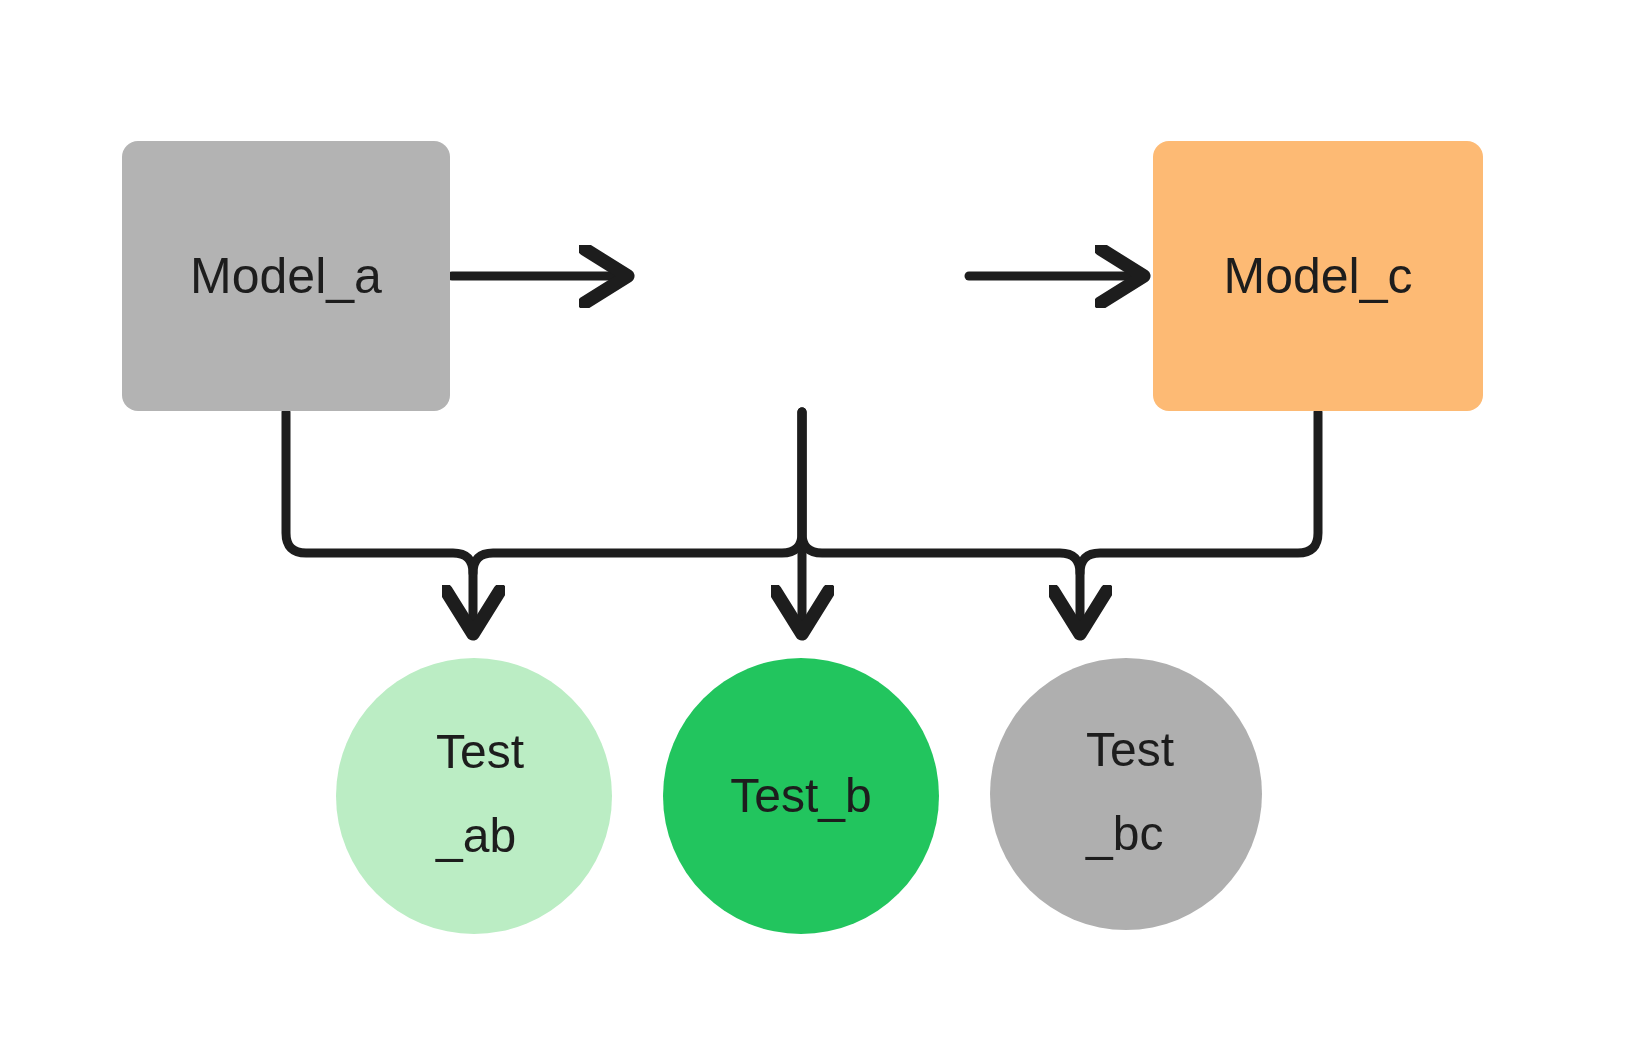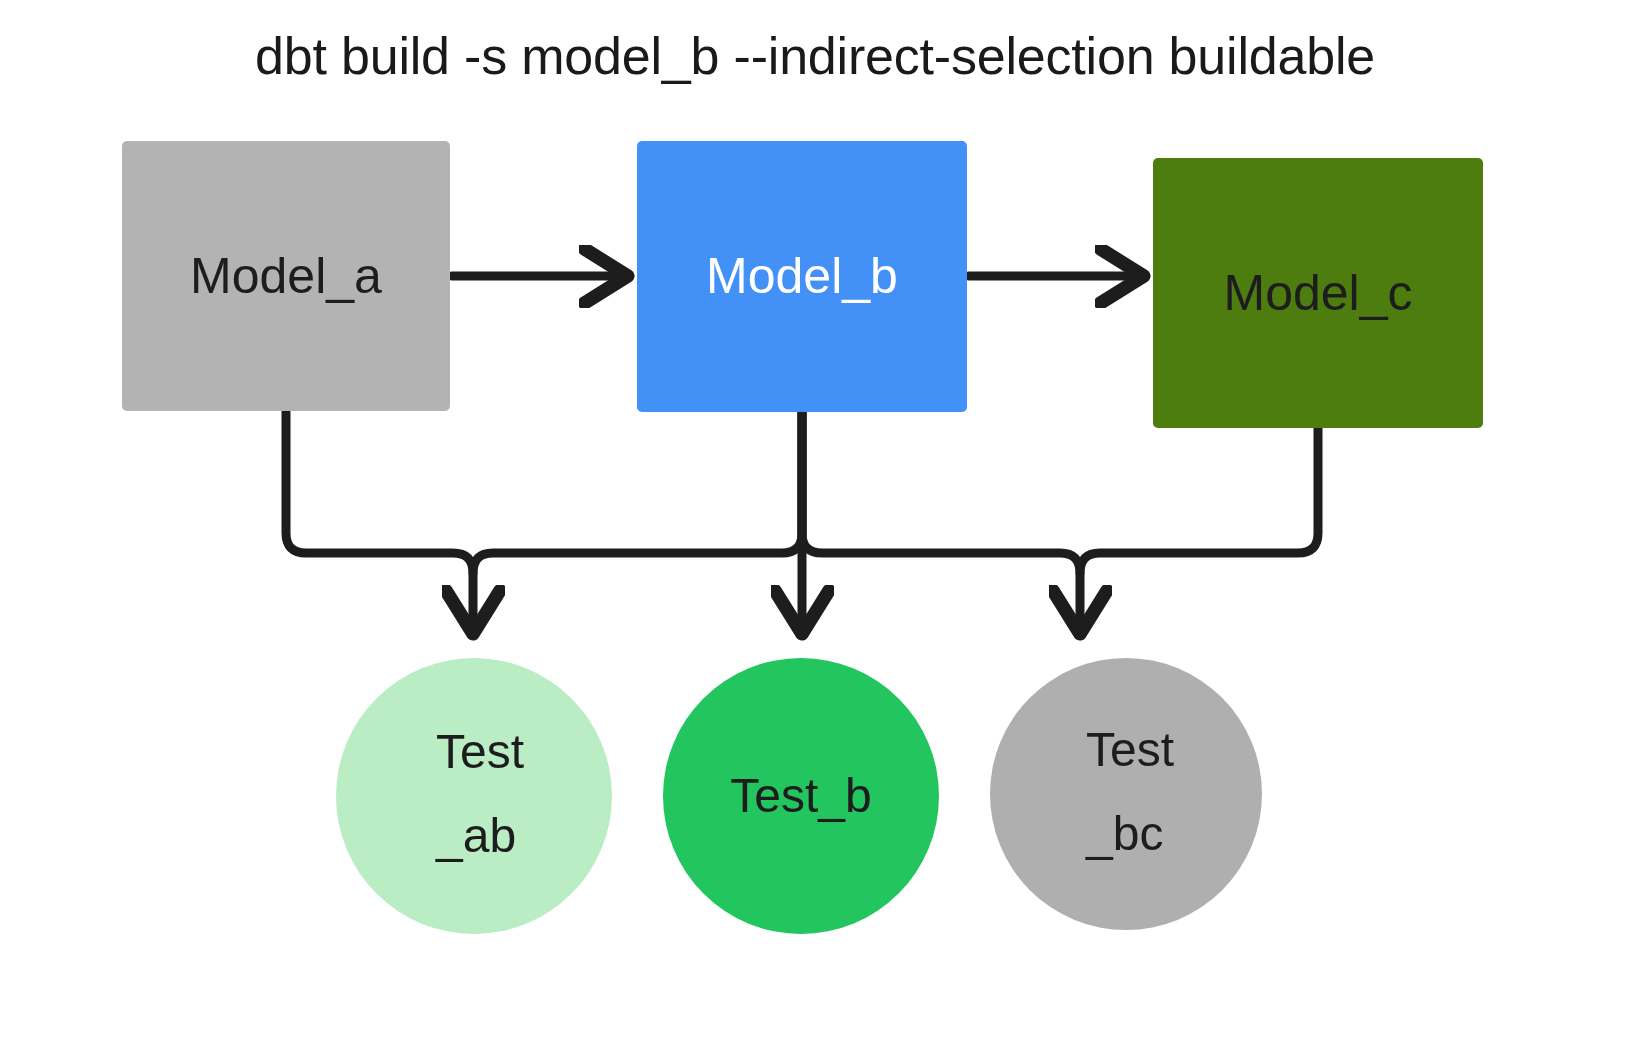--- a/index.html
+++ b/index.html
@@ -38,55 +38,54 @@
     white-space: nowrap;
   }
   .node {
     position: absolute;
     display: flex;
     align-items: center;
     justify-content: center;
     box-sizing: border-box;
   }
   .model-box {
-    border-radius: 5px;
+    border-radius: 16px;
   }
   .model-label {
     font-size: 50px;
     line-height: 1.05;
     white-space: nowrap;
   }
   .test-circle {
     border-radius: 50%;
     flex-direction: column;
   }
   .test-label {
     font-size: 48px;
     line-height: 1.75;
     text-align: left;
     white-space: pre-line;
   }
   .model-a { left: 122px; top: 141px; width: 328px;  height: 270px; background: #b3b3b3; }
   .model-b { left: 637px; top: 141px; width: 330px;  height: 271px; background: #4390f7; }
-  .model-c { left: 1153px; top: 158px; width: 330px; height: 270px; background: #4d7c0f; }
+  .model-c { left: 1153px; top: 141px; width: 330px; height: 270px; background: #fdba74; }
   .label-dark  { color: #1d1d1d; }
   .label-light { color: #ffffff; }
   .test-ab { left: 336px; top: 658px; width: 276px; height: 276px; background: #bbedc4; }
   .test-b  { left: 663px; top: 658px; width: 276px; height: 276px; background: #22c55e; }
   .test-bc { left: 990px; top: 658px; width: 272px; height: 272px; background: #afafaf; }
   .test-ab .test-label { transform: translate(6px, -2px); }
   .test-b  .test-label { transform: translate(0px, 0px); }
   .test-bc .test-label { transform: translate(4px, -2px); }
 </style>
 </head>
 <body>
 
 <div id="canvas">
 
-  <div class="title">dbt build -s model_b --indirect-selection buildable</div>
 
   <svg id="edges" viewBox="0 0 1630 1060" xmlns="http://www.w3.org/2000/svg">
     <defs>
       <marker id="arrowhead" markerWidth="7" markerHeight="7" refX="5.2" refY="3.5" orient="auto" markerUnits="strokeWidth">
         <path d="M0.6,0.5 L5.4,3.5 L0.6,6.5" fill="none" stroke="#1d1d1d" stroke-width="1.5" stroke-linecap="round" stroke-linejoin="round"></path>
       </marker>
     </defs>
 
     <g fill="none" stroke="#1d1d1d" stroke-width="9" stroke-linecap="round" stroke-linejoin="round">
 
@@ -103,23 +102,20 @@
       <path d="M802,412 L802,533 Q802,553 822,553 L1060,553 Q1080,553 1080,573 L1080,632" marker-end="url(#arrowhead)"></path>
 
       <path d="M1318,412 L1318,533 Q1318,553 1298,553 L1100,553 Q1080,553 1080,573"></path>
     </g>
   </svg>
 
   <div class="node model-box model-a">
     <span class="model-label label-dark">Model_a</span>
   </div>
 
-  <div class="node model-box model-b">
-    <span class="model-label label-light">Model_b</span>
-  </div>
 
   <div class="node model-box model-c">
     <span class="model-label label-dark">Model_c</span>
   </div>
 
   <div class="node test-circle test-ab">
     <span class="test-label label-dark">Test
 _ab</span>
   </div>
 

